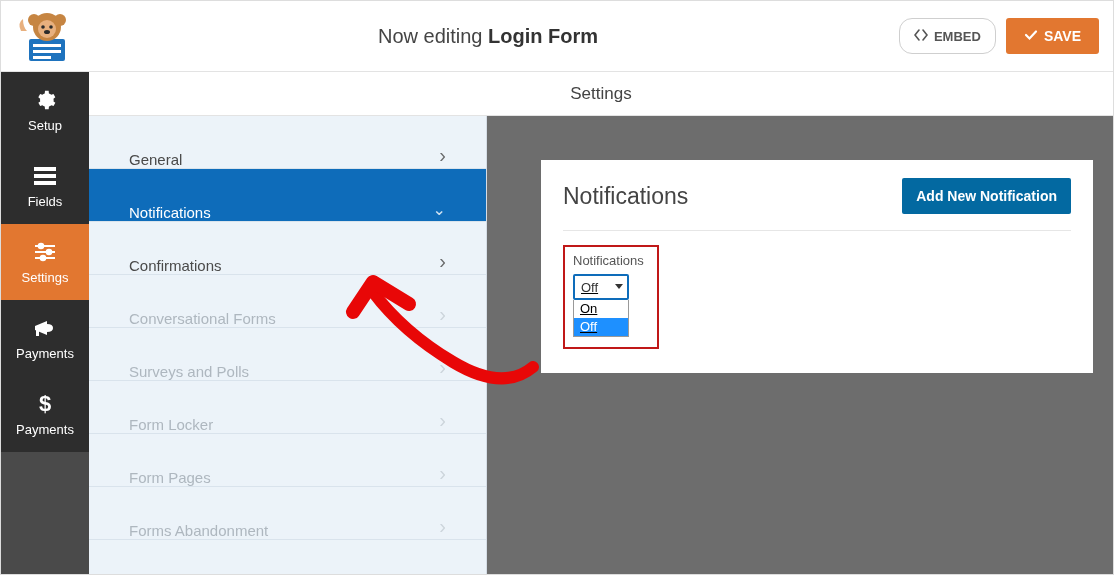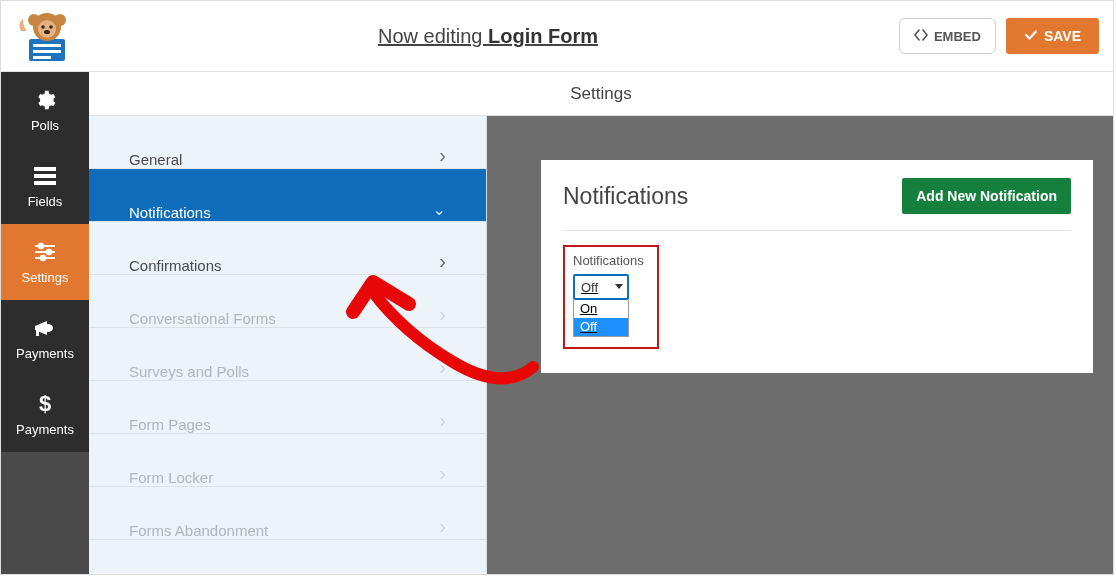--- a/index.html
+++ b/index.html
@@ -2,23 +2,23 @@
 <html><head>
 <meta charset="utf-8">
 <style>
   * { box-sizing: border-box; margin: 0; padding: 0; }
   html, body { width: 1116px; height: 577px; font-family: -apple-system, "Segoe UI", Arial, sans-serif; background: #fff; }
   .frame { position: relative; width: 1114px; height: 575px; border: 1px solid #ddd; margin: 0; overflow: hidden; }
 
   
   .topbar { height: 71px; border-bottom: 1px solid #e3e3e3; display: flex; align-items: center; padding: 0 14px; }
   .logo { width: 62px; height: 54px; position: relative; }
-  .title-wrap { flex: 1; text-align: center; font-size: 20px; color: #444; text-decoration: underline; }
+  .title-wrap { flex: 1; text-align: center; font-size: 20px; color: #444; }
   .title-wrap .bold { font-weight: 700; color: #333; }
-  .btn-embed { height: 36px; border: 1px solid #cfcfcf; background: #fff; color: #555; font-size: 13px; font-weight: 600; padding: 0 14px; border-radius: 6px; display: inline-flex; align-items: center; gap: 6px; margin-right: 10px; cursor: pointer; }
+  .btn-embed { height: 36px; border: 1px solid #cfcfcf; background: #fff; color: #555; font-size: 13px; font-weight: 600; padding: 0 14px; border-radius: 13px; display: inline-flex; align-items: center; gap: 6px; margin-right: 10px; cursor: pointer; }
   .btn-save { height: 36px; background: #e27730; color: #fff; font-size: 14px; font-weight: 700; padding: 0 18px; border: none; border-radius: 3px; display: inline-flex; align-items: center; gap: 6px; cursor: pointer; }
 
   
   .leftnav { position: absolute; top: 71px; left: 0; width: 88px; background: #2d2d2d; height: 504px; }
   .nav-item { height: 76px; display: flex; flex-direction: column; align-items: center; justify-content: center; color: #fff; font-size: 13px; cursor: pointer; }
   .nav-item.active { background: #e27730; }
   .nav-icon { width: 24px; height: 24px; margin-bottom: 6px; display: flex; align-items: center; justify-content: center; }
   .leftnav .rest { background: #4a4a4a; height: calc(100% - 380px); }
 
   
@@ -33,21 +33,21 @@
   .chev { font-size: 14px; color: inherit; opacity: .8; }
   .sub-item.disabled .chev { opacity: .5; }
   .chev-down::before { content: "\2304"; font-size: 16px; line-height: 0; position: relative; top: -3px; }
   .chev-right::before { content: "\203A"; font-size: 20px; position: relative; top: -1px; }
 
   
   .content { position: absolute; left: 398px; top: 44px; right: 0; bottom: 0; padding: 44px 20px 0 54px; }
   .panel { background: #fff; padding: 18px 22px 24px 22px; }
   .panel-head { display: flex; align-items: center; justify-content: space-between; border-bottom: 1px solid #e6e6e6; padding-bottom: 16px; }
   .panel-title { font-size: 23px; color: #444; }
-  .btn-primary { background: #15803d; color: #fff; border: none; font-weight: 700; font-size: 14px; padding: 10px 14px; border-radius: 2px; cursor: pointer; }
+  .btn-primary { background: #0369a1; color: #fff; border: none; font-weight: 700; font-size: 14px; padding: 10px 14px; border-radius: 2px; cursor: pointer; }
 
   .highlight-box { border: 2px solid #c01818; margin-top: 14px; padding: 6px 8px 10px 8px; width: 96px; display: inline-block; }
   .field-label { font-size: 13px; color: #555; margin-bottom: 6px; display: block; }
   .select-wrap { position: relative; width: 56px; text-decoration: underline; }
   .select-box { width: 56px; height: 26px; border: 2px solid #0e6cba; border-radius: 2px; background: #fff; font-size: 13px; color: #333; display: flex; align-items: center; padding-left: 6px; cursor: pointer; }
   .select-caret::after { content: ""; position: absolute; right: 6px; top: 10px; border-left: 4px solid transparent; border-right: 4px solid transparent; border-top: 5px solid #333; }
   .options { border: 1px solid #999; border-top: none; }
   .opt { height: 18px; font-size: 13px; padding: 0 6px; line-height: 18px; }
   .opt.selected { background: #1e90ff; color: #fff; }
 
@@ -93,21 +93,21 @@
     </button>
   </div>
 
   <div class="leftnav">
     <div class="nav-item">
       <span class="nav-icon">
           <svg width="22" height="22" viewBox="0 0 24 24" fill="#fff">
             <path d="M12 8a4 4 0 100 8 4 4 0 000-8zm9.4 4a7.5 7.5 0 00-.15-1.5l2-1.6-2-3.4-2.4.9a7.6 7.6 0 00-2.6-1.5L16 2h-4l-.3 2.9a7.6 7.6 0 00-2.6 1.5l-2.4-.9-2 3.4 2 1.6A7.5 7.5 0 006.6 12c0 .5.05 1 .15 1.5l-2 1.6 2 3.4 2.4-.9a7.6 7.6 0 002.6 1.5L12 22h4l.3-2.9a7.6 7.6 0 002.6-1.5l2.4.9 2-3.4-2-1.6c.1-.5.15-1 .15-1.5z"></path>
           </svg>
         </span>
-      <span>Polls</span>
+      <span>Setup</span>
     </div>
     <div class="nav-item">
       <span class="nav-icon">
           <svg width="22" height="18" viewBox="0 0 22 18" fill="#fff">
             <rect x="0" y="0" width="22" height="4"></rect>
             <rect x="0" y="7" width="22" height="4"></rect>
             <rect x="0" y="14" width="22" height="4"></rect>
           </svg>
         </span>
       <span>Fields</span>
@@ -162,25 +162,25 @@
       </div>
       <div class="sub-item disabled">
         <span>Conversational Forms</span>
         <span class="chev chev-right"></span>
       </div>
       <div class="sub-item disabled">
         <span>Surveys and Polls</span>
         <span class="chev chev-right"></span>
       </div>
       <div class="sub-item disabled">
+        <span>Form Locker</span>
+        <span class="chev chev-right"></span>
+      </div>
+      <div class="sub-item disabled">
         <span>Form Pages</span>
-        <span class="chev chev-right"></span>
-      </div>
-      <div class="sub-item disabled">
-        <span>Form Locker</span>
         <span class="chev chev-right"></span>
       </div>
       <div class="sub-item disabled">
         <span>Forms Abandonment</span>
         <span class="chev chev-right"></span>
       </div>
     </div>
 
     <div class="content">
       <div class="panel">

